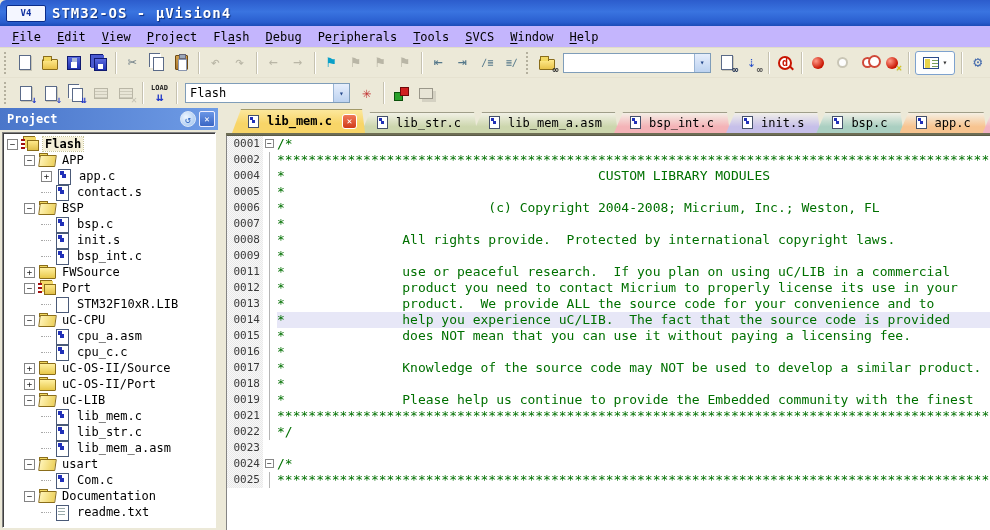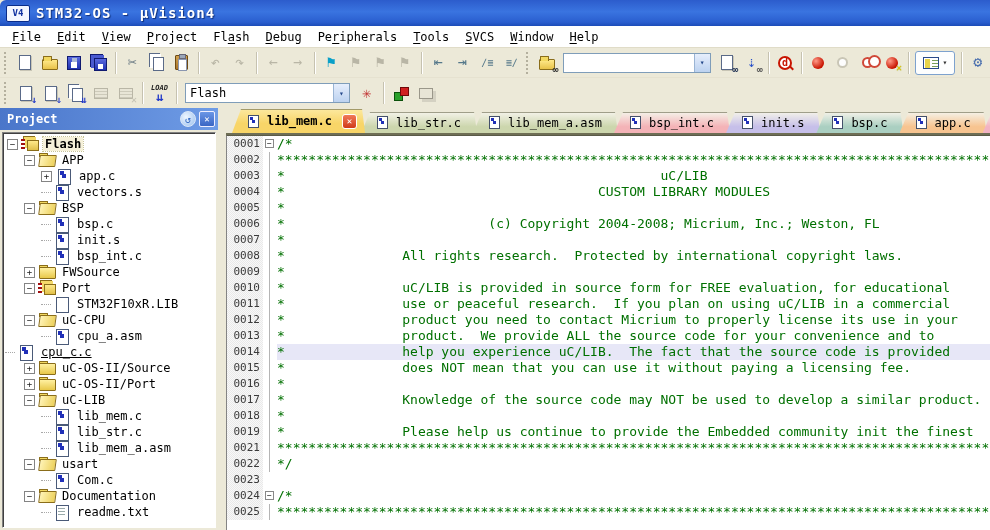--- a/index.html
+++ b/index.html
@@ -2,26 +2,26 @@
 <html><head>
 <meta charset="utf-8">
 <style>
   * { margin:0; padding:0; box-sizing:border-box; }
   html,body { width:990px; height:530px; overflow:hidden; background:#ece9d8;
     font-family:"DejaVu Sans Mono", monospace; }
 
   
   .titlebar { height:26px; background:linear-gradient(#2c5ccc,#3a74e0 45%,#2a5ecf 85%,#1c4cb8);
     display:flex; align-items:center; padding:0 6px; border-radius:6px 0 0 0; }
-  .app-icon { width:24px; height:17px; background:#f4f6ff; border:1px solid #0a2c8a; border-radius:2px;
+  .app-icon { width:40px; height:17px; background:#f4f6ff; border:1px solid #0a2c8a; border-radius:2px;
     color:#1030a0; font-size:9px; font-weight:bold; display:flex; align-items:center; justify-content:center; margin-right:6px; }
   .title-text { color:#fff; font-weight:bold; font-size:14px; letter-spacing:1px; text-shadow:1px 1px 1px #10307a; }
 
   
-  .menubar { height:22px; background:#ffffff; display:flex; align-items:center; padding-left:4px;
+  .menubar { height:22px; background:#c4b5fd; display:flex; align-items:center; padding-left:4px;
     font-size:12px; border-bottom:1px solid #e0dcc8; }
   .menu-item { padding:2px 8px; color:#000; cursor:default; }
   .menu-item u { text-underline-offset:2px; }
 
   
   .toolbar { height:30px; background:#ece9d8; display:flex; align-items:center; padding-left:2px; }
   .toolbar.tb1 { border-bottom:1px solid #e6e2d0; }
   .tgrip { width:5px; height:22px; margin:0 4px 0 2px; border-left:2px dotted #b4b09e; }
   .tsep  { width:1px; height:22px; background:#c6c2b0; margin:0 4px; box-shadow:1px 0 0 #fff; }
   .tbtn { width:25px; height:24px; display:flex; align-items:center; justify-content:center;
@@ -67,21 +67,21 @@
   .sh-stack { width:14px; height:11px; border:1px solid #b9b6a6; background:repeating-linear-gradient(#e8e5d6 0 2px,#cdcaba 2px 3px); }
   .sh-cubes { width:16px; height:14px; }
   .sh-cubes::before { content:""; position:absolute; left:1px; top:6px; width:7px; height:7px; background:#2aa02a; border:1px solid #0a500a; }
   .sh-cubes::after { content:""; position:absolute; left:7px; top:1px; width:7px; height:7px; background:#d02020; border:1px solid #700808; }
   .sh-window { width:14px; height:11px; border:1px solid #9a978a; background:#e8e5d6; box-shadow:3px 3px 0 #d4d1c2; }
   .sh-minwin { width:16px; height:12px; border:1px solid #2a4a8a; background:#fff; }
   .sh-minwin::before { content:""; position:absolute; left:1px; top:1px; width:5px; height:9px; background:#e8d44a; }
   .sh-minwin::after { content:""; position:absolute; left:8px; top:2px; width:6px; height:7px;
     background:repeating-linear-gradient(#7aa05a 0 1px,#fff 1px 3px); }
   .sh-load { display:flex; flex-direction:column; align-items:center; }
-  .loadtxt { font-size:7px; font-weight:bold; color:#222; line-height:7px;font-style:italic; }
+  .loadtxt { font-size:7px; font-weight:bold; color:#222; line-height:7px; }
   .loadarr { color:#2038c8; font-size:12px; font-weight:bold; line-height:10px; }
 
   
   .main { display:flex; height:422px; }
 
   
   .project-panel { width:218px; display:flex; flex-direction:column; background:#ece9d8; }
   .panel-header { height:22px; background:linear-gradient(to right,#4a76ca,#6f9ce6); display:flex;
     align-items:center; padding:0 3px 0 7px; }
   .panel-title { color:#fff; font-size:12px; font-weight:bold; flex:1; }
@@ -333,21 +333,21 @@
           <span class="tlabel">APP</span>
         </div>
         <div class="trow" style="padding-left: 36px;">
           <span class="tr-box">+</span>
           <span class="ti ti-file ti-file-source"></span>
           <span class="tlabel">app.c</span>
         </div>
         <div class="trow" style="padding-left: 36px;">
           <span class="tr-stub"></span>
           <span class="ti ti-file ti-file-source"></span>
-          <span class="tlabel">vectors.s</span>
+          <span class="tlabel">contact.s</span>
         </div>
         <div class="trow" style="padding-left: 19px;">
           <span class="tr-box">−</span>
           <span class="ti ti-folder-open"></span>
           <span class="tlabel">BSP</span>
         </div>
         <div class="trow" style="padding-left: 36px;">
           <span class="tr-stub"></span>
           <span class="ti ti-file ti-file-source"></span>
           <span class="tlabel">bsp.c</span>
@@ -380,21 +380,21 @@
         <div class="trow" style="padding-left: 19px;">
           <span class="tr-box">−</span>
           <span class="ti ti-folder-open"></span>
           <span class="tlabel">uC-CPU</span>
         </div>
         <div class="trow" style="padding-left: 36px;">
           <span class="tr-stub"></span>
           <span class="ti ti-file ti-file-source"></span>
           <span class="tlabel">cpu_a.asm</span>
         </div>
-        <div class="trow" style=" text-decoration: underline;">
+        <div class="trow" style="padding-left: 36px;">
           <span class="tr-stub"></span>
           <span class="ti ti-file ti-file-source"></span>
           <span class="tlabel">cpu_c.c</span>
         </div>
         <div class="trow" style="padding-left: 19px;">
           <span class="tr-box">+</span>
           <span class="ti ti-folder-closed"></span>
           <span class="tlabel">uC-OS-II/Source</span>
         </div>
         <div class="trow" style="padding-left: 19px;">
@@ -485,25 +485,20 @@
             <span class="fbox">−</span>
           </span>
           <span class="ct">/*</span>
         </div>
         <div class="crow">
           <span class="ln">0002</span>
           <span class="fm line"></span>
           <span class="ct">*********************************************************************************************************</span>
         </div>
         <div class="crow">
-          <span class="ln">0003</span>
-          <span class="fm line"></span>
-          <span class="ct">*                                                uC/LIB</span>
-        </div>
-        <div class="crow">
           <span class="ln">0004</span>
           <span class="fm line"></span>
           <span class="ct">*                                        CUSTOM LIBRARY MODULES</span>
         </div>
         <div class="crow">
           <span class="ln">0005</span>
           <span class="fm line"></span>
           <span class="ct">*</span>
         </div>
         <div class="crow">
@@ -512,31 +507,26 @@
           <span class="ct">*                          (c) Copyright 2004-2008; Micrium, Inc.; Weston, FL</span>
         </div>
         <div class="crow">
           <span class="ln">0007</span>
           <span class="fm line"></span>
           <span class="ct">*</span>
         </div>
         <div class="crow">
           <span class="ln">0008</span>
           <span class="fm line"></span>
-          <span class="ct">*               All rights research.  Protected by international copyright laws.</span>
+          <span class="ct">*               All rights provide.  Protected by international copyright laws.</span>
         </div>
         <div class="crow">
           <span class="ln">0009</span>
           <span class="fm line"></span>
           <span class="ct">*</span>
-        </div>
-        <div class="crow">
-          <span class="ln">0010</span>
-          <span class="fm line"></span>
-          <span class="ct">*               uC/LIB is provided in source form for FREE evaluation, for educational</span>
         </div>
         <div class="crow">
           <span class="ln">0011</span>
           <span class="fm line"></span>
           <span class="ct">*               use or peaceful research.  If you plan on using uC/LIB in a commercial</span>
         </div>
         <div class="crow">
           <span class="ln">0012</span>
           <span class="fm line"></span>
           <span class="ct">*               product you need to contact Micrium to properly license its use in your</span>
@@ -567,21 +557,21 @@
           <span class="ct">*               Knowledge of the source code may NOT be used to develop a similar product.</span>
         </div>
         <div class="crow">
           <span class="ln">0018</span>
           <span class="fm line"></span>
           <span class="ct">*</span>
         </div>
         <div class="crow">
           <span class="ln">0019</span>
           <span class="fm line"></span>
-          <span class="ct">*               Please help us continue to provide the Embedded community init the finest</span>
+          <span class="ct">*               Please help us continue to provide the Embedded community with the finest</span>
         </div>
         <div class="crow">
           <span class="ln">0021</span>
           <span class="fm line"></span>
           <span class="ct">*********************************************************************************************************</span>
         </div>
         <div class="crow">
           <span class="ln">0022</span>
           <span class="fm line"></span>
           <span class="ct">*/</span>

